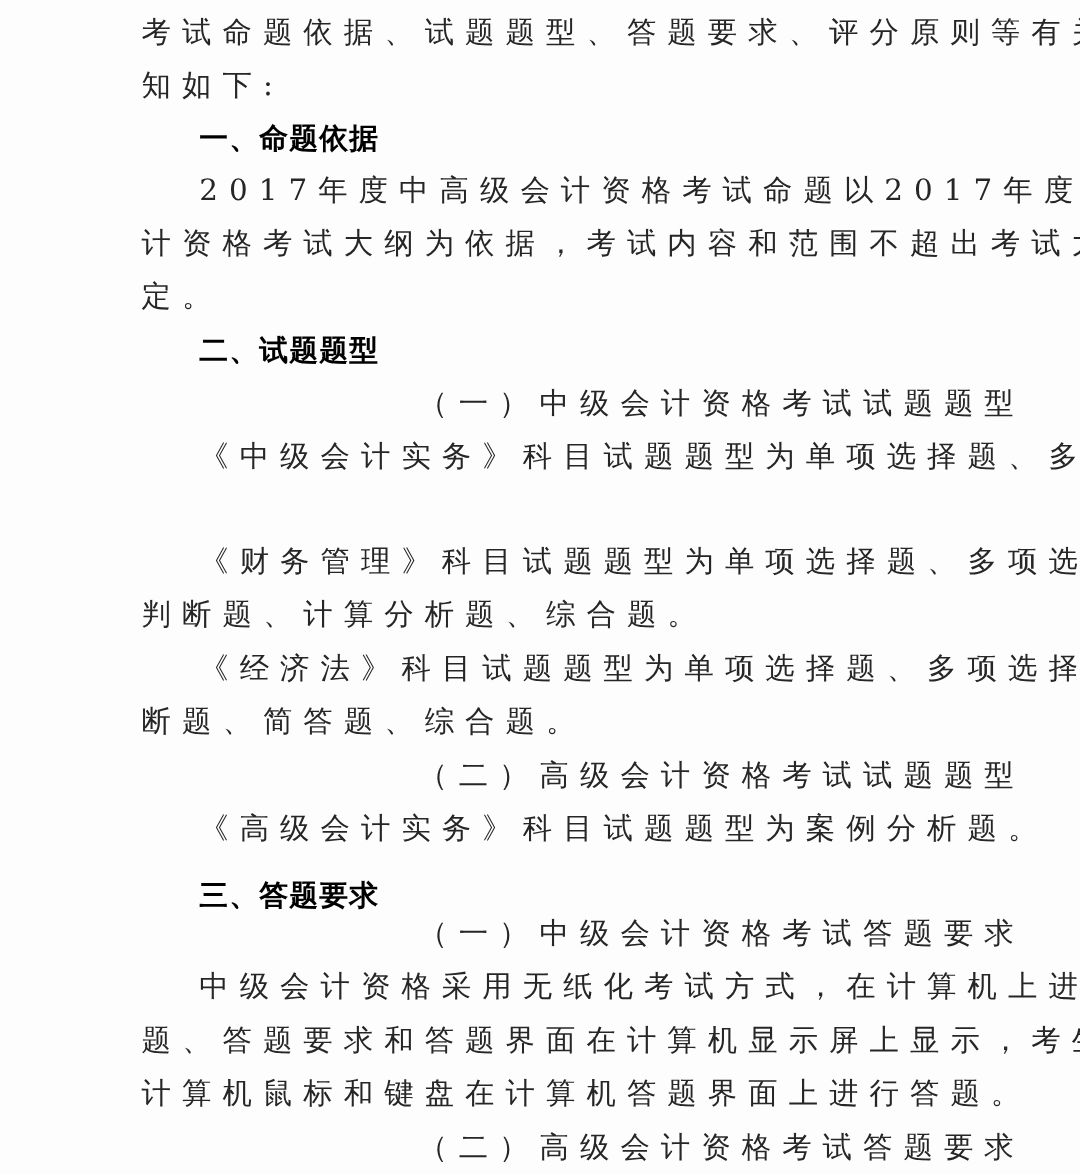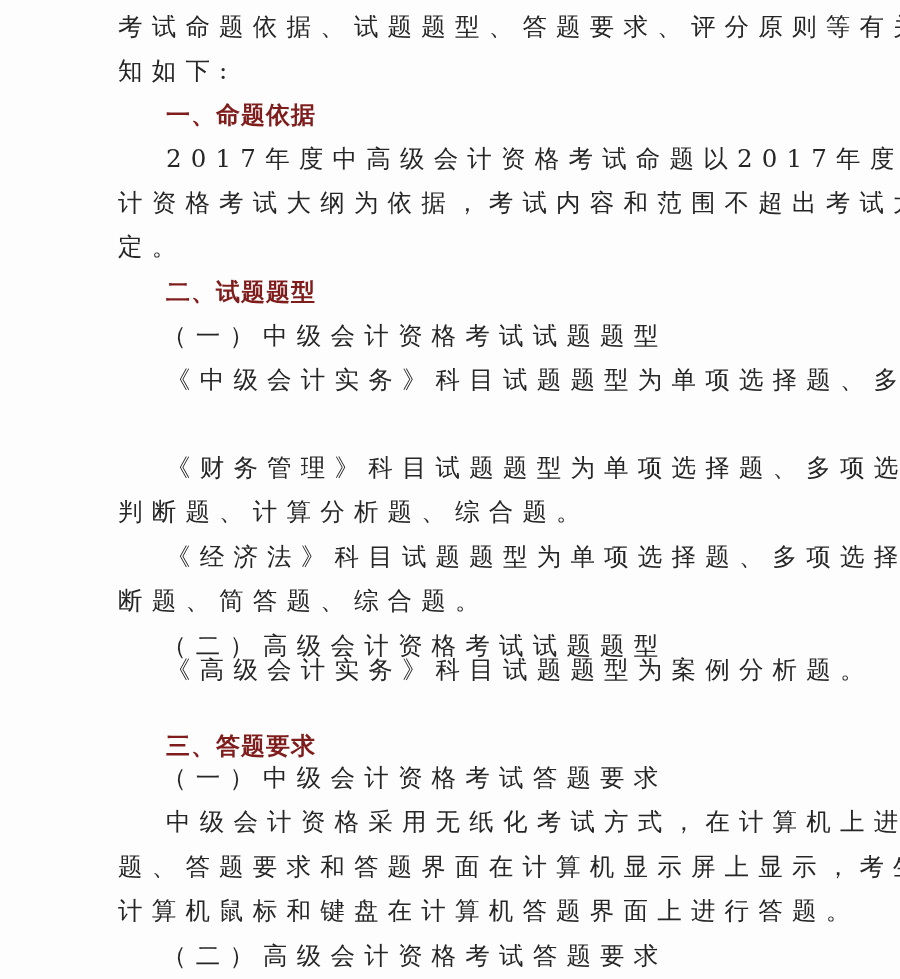--- a/index.html
+++ b/index.html
@@ -14,27 +14,27 @@
     left: 118px;
     width: 680px;
     height: 44px;
     line-height: 44px;
     font-size: 24.5px;
     letter-spacing: 9.2px;
     white-space: nowrap;
     color: #262626;
   }
   .line.indent { left: 166px; }
-  .line.sub { left: 162px; }
+  .line.sub { left: 174px; text-align: right; }
   .line.heading {
     font-family: "DejaVu Sans", "Liberation Sans", sans-serif;
     font-weight: bold;
     font-size: 24px;
     letter-spacing: 1px;
-    color: #7f1d1d;
+    color: #000000;
     left: 166px;
   }
 </style>
 </head>
 <body>
 
 <div class="page">
   <div class="line" style="top:5px">考试命题依据、试题题型、答题要求、评分原则等有关事项通</div>
   <div class="line" style="top:49px">知如下:</div>
   <div class="line heading" style="top:93px">一、命题依据</div>
@@ -42,20 +42,20 @@
   <div class="line" style="top:181px">计资格考试大纲为依据，考试内容和范围不超出考试大纲的规</div>
   <div class="line" style="top:225px">定。</div>
   <div class="line heading" style="top:270px">二、试题题型</div>
   <div class="line sub" style="top:314px">（一）中级会计资格考试试题题型</div>
   <div class="line indent" style="top:358px">《中级会计实务》科目试题题型为单项选择题、多项选择</div>
   <div class="line indent" style="top:446px">《财务管理》科目试题题型为单项选择题、多项选择题、</div>
   <div class="line" style="top:490px">判断题、计算分析题、综合题。</div>
   <div class="line indent" style="top:535px">《经济法》科目试题题型为单项选择题、多项选择题、判</div>
   <div class="line" style="top:579px">断题、简答题、综合题。</div>
   <div class="line sub" style="top:624px">（二）高级会计资格考试试题题型</div>
-  <div class="line indent" style="top:648px">《高级会计实务》科目试题题型为案例分析题。</div>
+  <div class="line indent" style="top:668px">《高级会计实务》科目试题题型为案例分析题。</div>
   <div class="line heading" style="top:724px">三、答题要求</div>
   <div class="line sub" style="top:756px">（一）中级会计资格考试答题要求</div>
   <div class="line indent" style="top:800px">中级会计资格采用无纸化考试方式，在计算机上进行。试</div>
   <div class="line" style="top:845px">题、答题要求和答题界面在计算机显示屏上显示，考生应使用</div>
   <div class="line" style="top:889px">计算机鼠标和键盘在计算机答题界面上进行答题。</div>
   <div class="line sub" style="top:934px">（二）高级会计资格考试答题要求</div>
 </div>
 
 </body></html>

